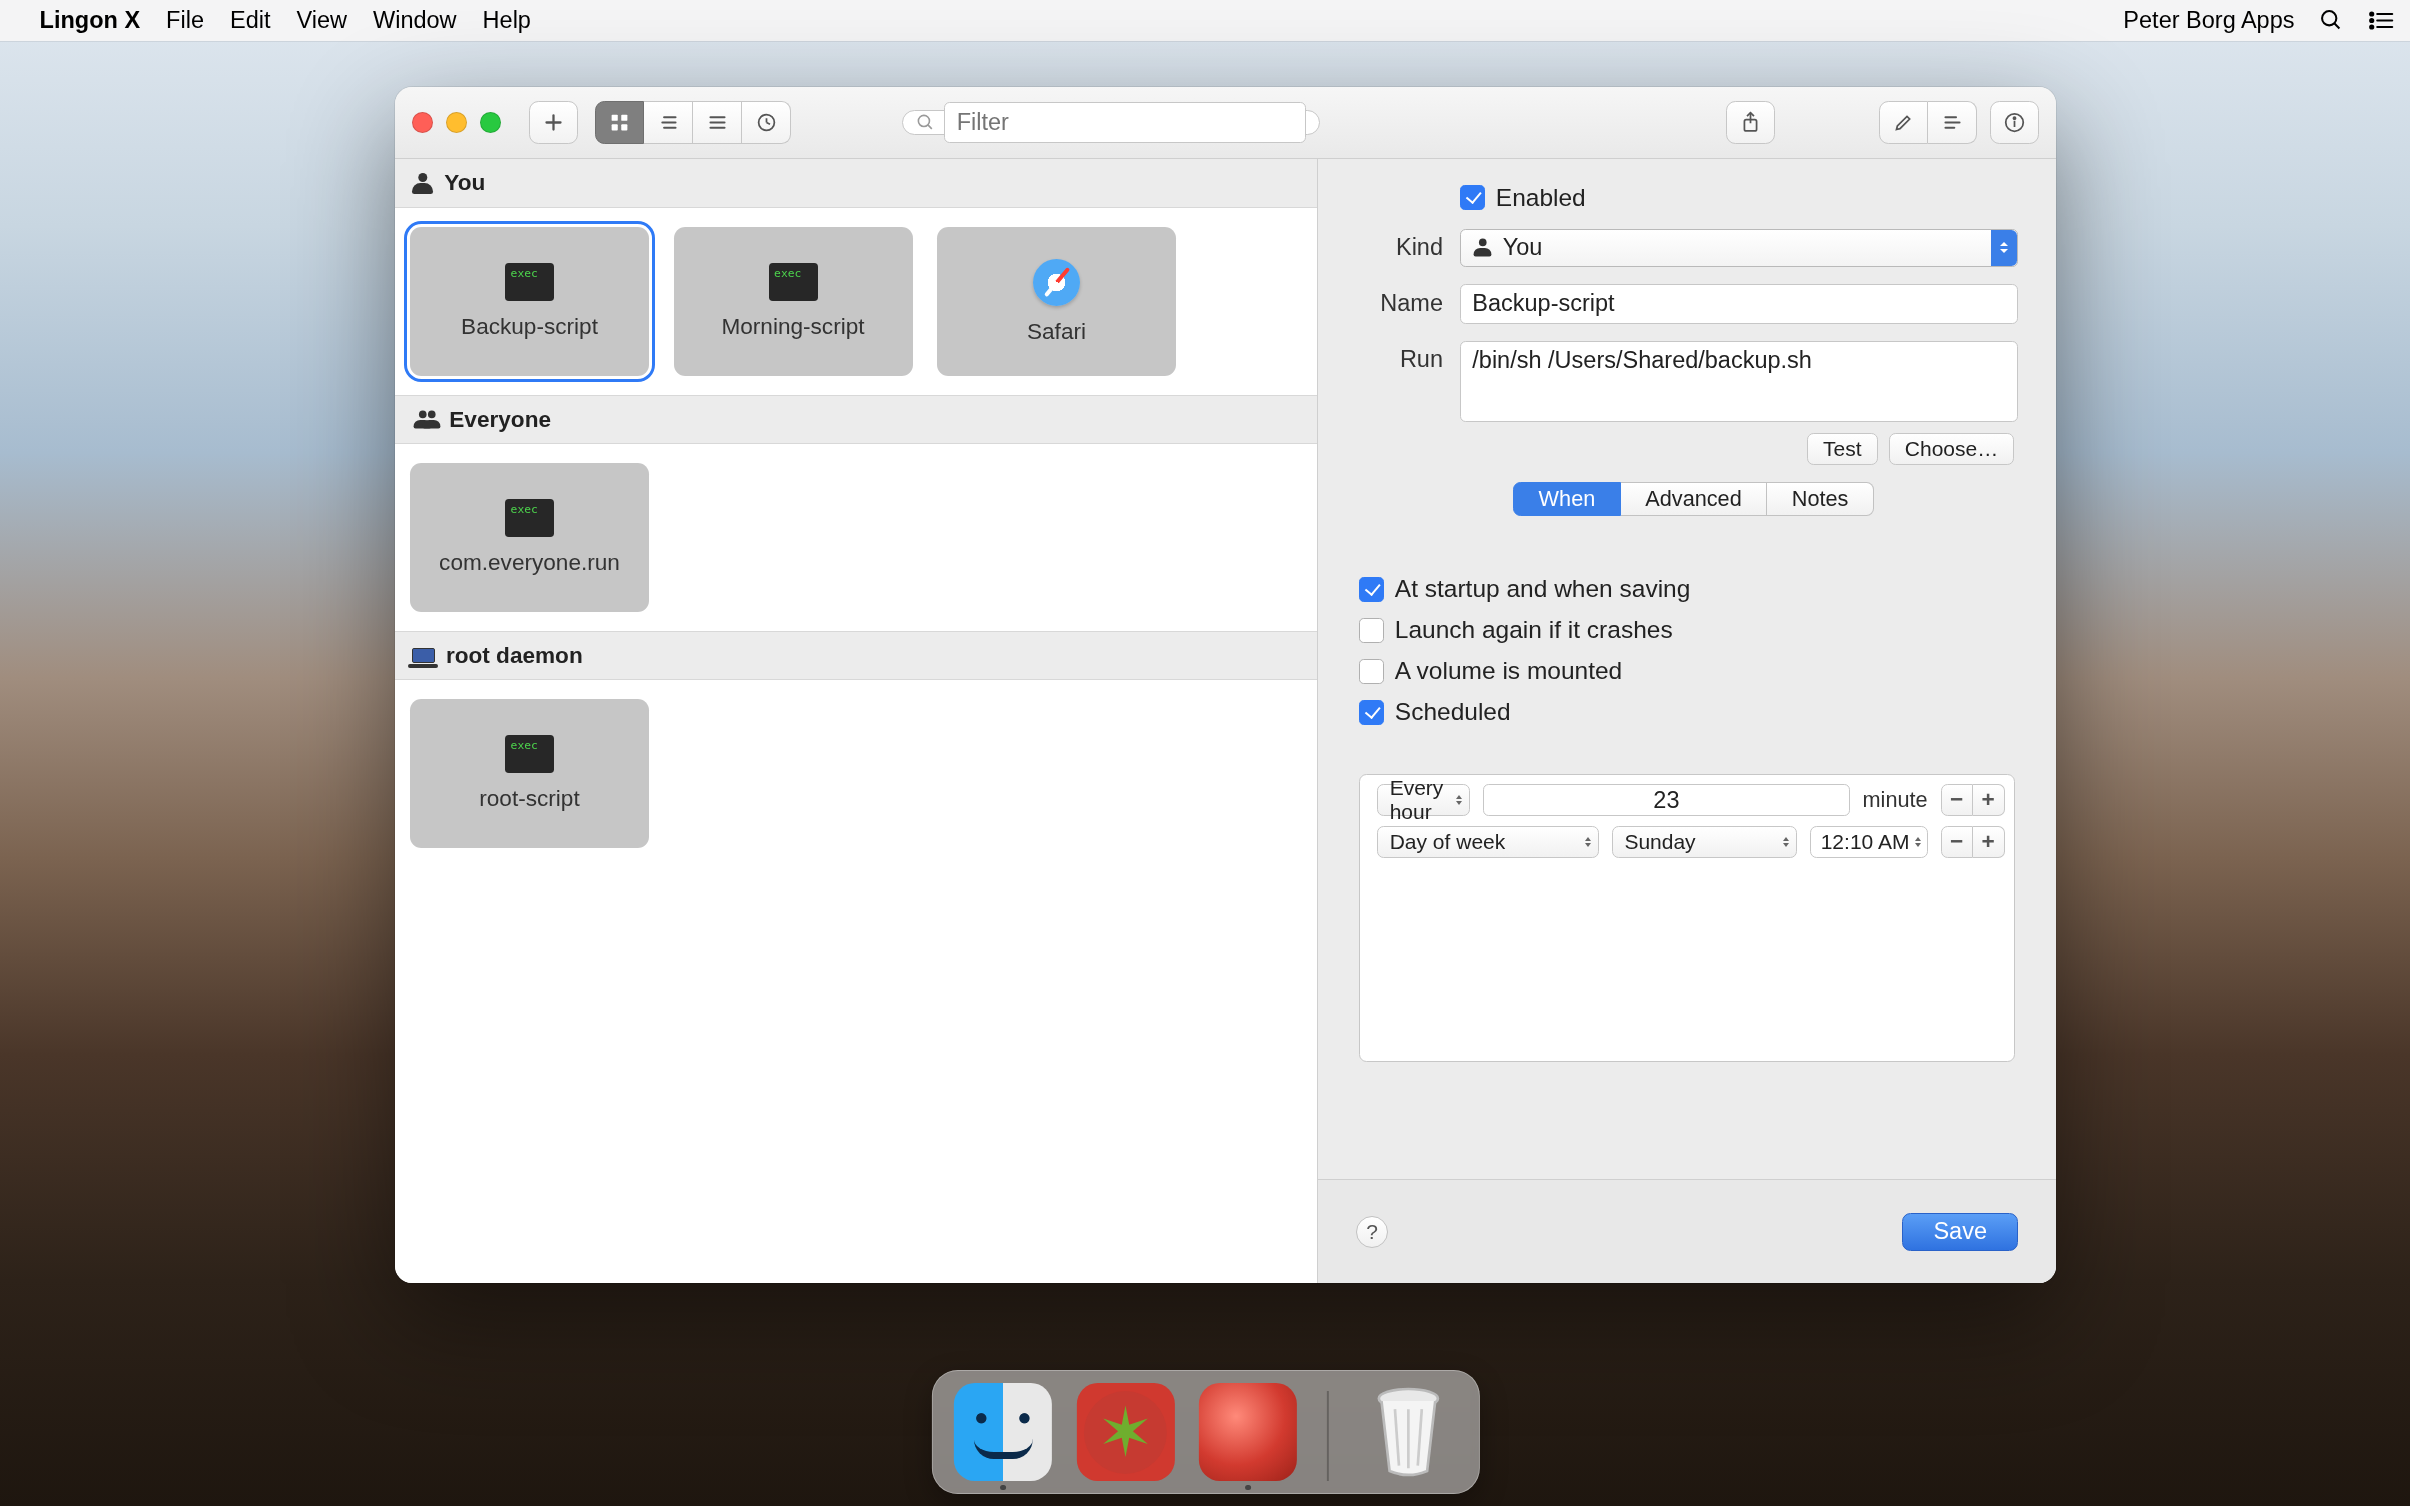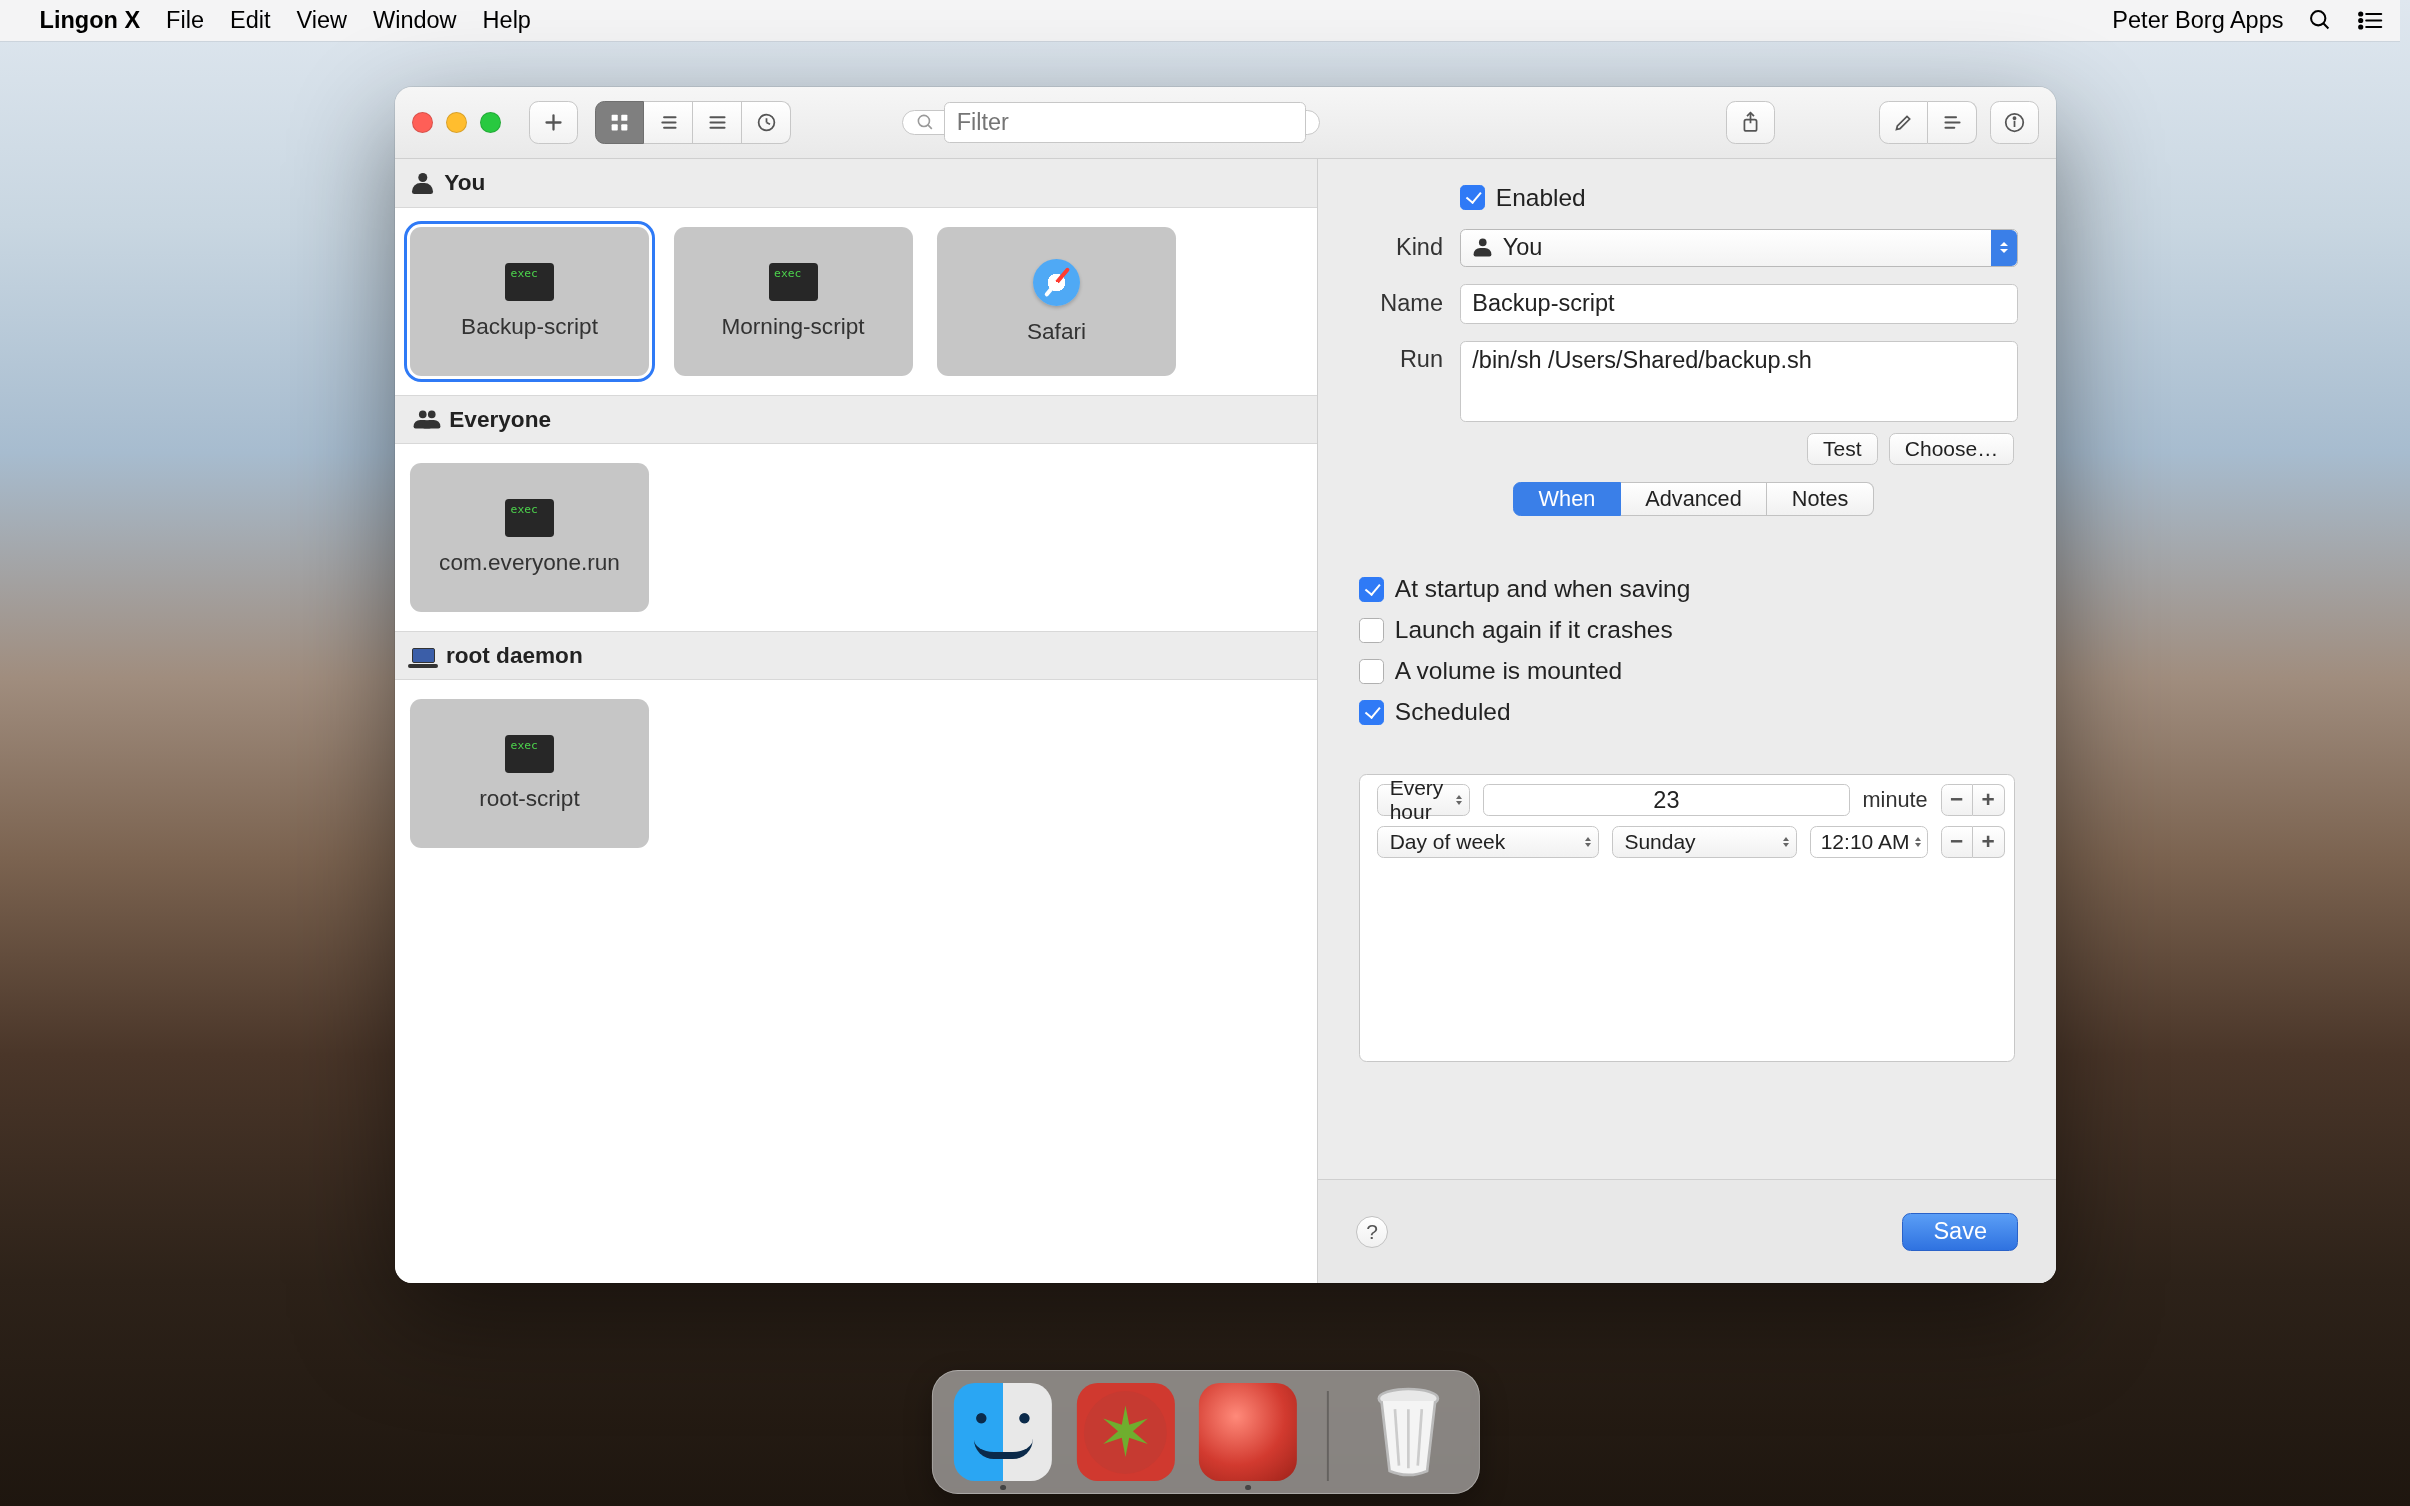--- a/index.html
+++ b/index.html
@@ -7,21 +7,21 @@
 body {
   font-family: -apple-system, "Helvetica Neue", Arial, sans-serif;
   background: linear-gradient(180deg,#dfe7ef 0%, #c8d6e1 15%, #a7bccf 30%, #a08d7e 45%, #7b6350 57%, #4a3629 70%, #2d2219 85%, #1e160f 100%);
   position: relative;
   font-size: 22.6px;
   color: #222;
 }
 
 
 .menubar {
-  position: absolute; top: 0; left: 0; right: 11px; height: 41px;
+  position: absolute; top: 0; left: 0; right: 0; height: 41px;
   background: rgba(245,245,245,0.96);
   display: flex; align-items: center;
   padding: 0 17px;
   font-size: 23.5px;
   color: #000;
   box-shadow: 0 0.9px 0 rgba(0,0,0,0.08);
 }
 .menubar .apple { font-size: 26px; margin-right: 22.6px;}
 .menubar .app-name { font-weight: 600; margin-right: 26px; }
 .menubar .menu-item { margin-right: 26px; }

